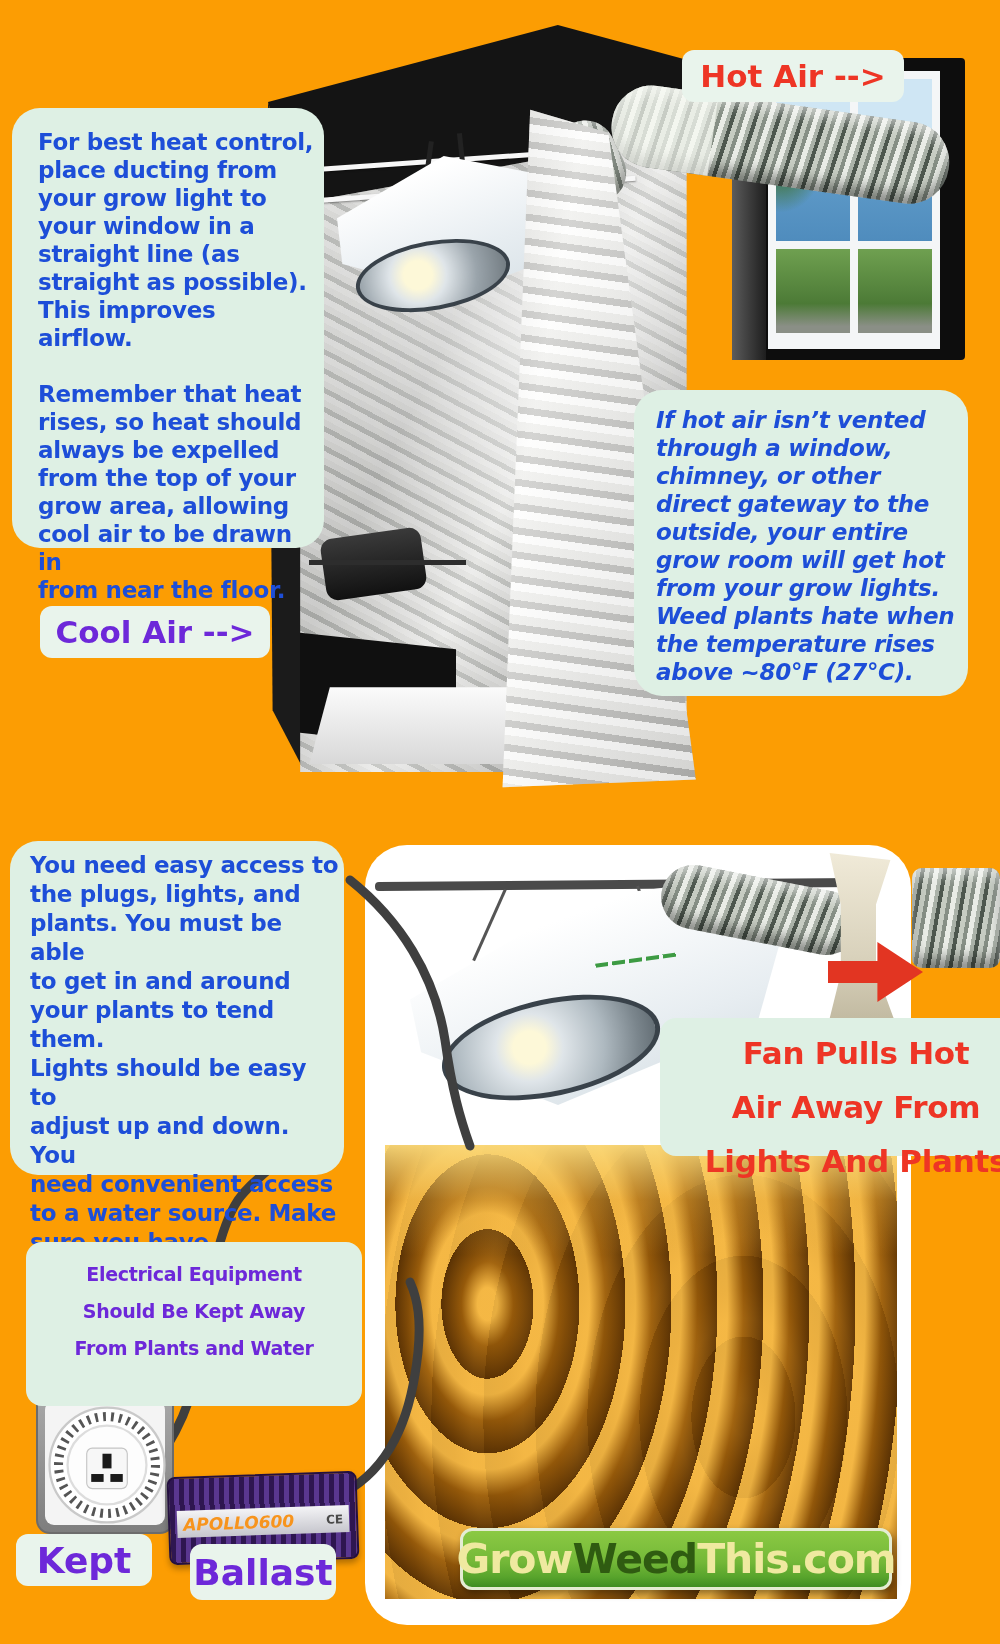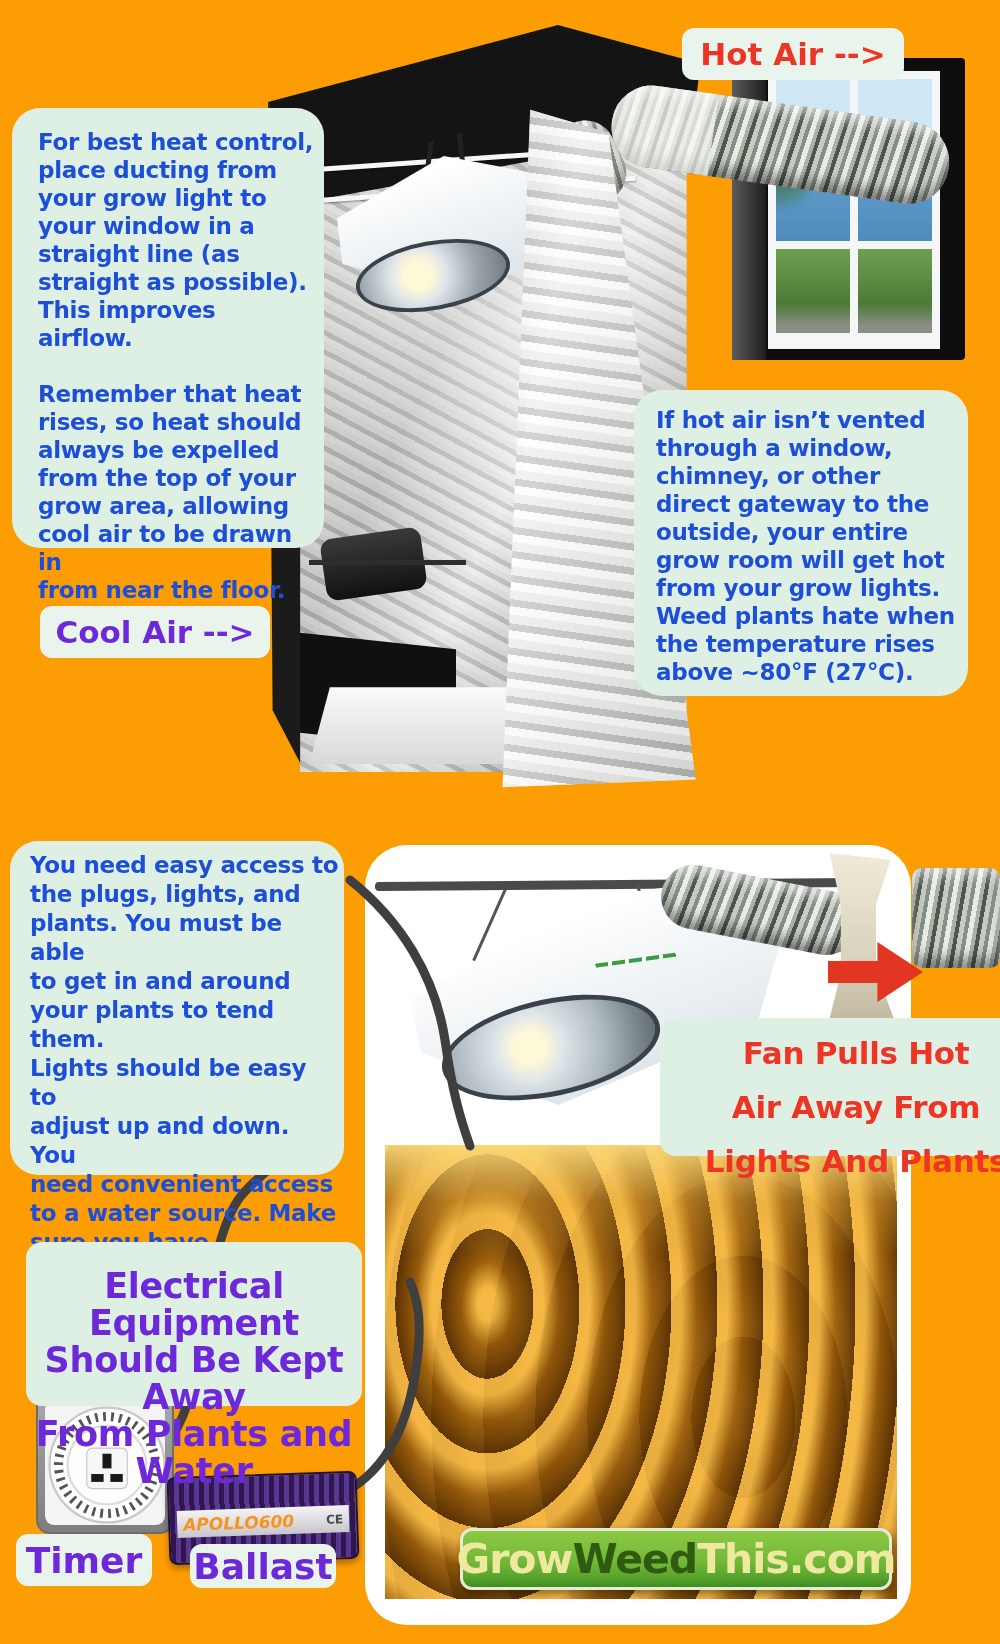--- a/index.html
+++ b/index.html
@@ -5,30 +5,30 @@
   html,body{margin:0;padding:0;}
   #canvas{position:relative;width:1000px;height:1644px;background:#FC9D03;overflow:hidden;
     font-family:"DejaVu Sans","Liberation Sans",sans-serif;font-weight:bold;}
   .abs{position:absolute;}
   
   .callout{background:#DEF0E4;color:#1d4ed8;border-radius:28px;white-space:pre-line;
     font-size:23px;line-height:28px;letter-spacing:-0.3px;}
   .pill{background:#E9F4EC;border-radius:12px;display:flex;align-items:center;justify-content:center;}
   .red{color:#EE3525;} .blue{color:#6d28d9;}
   #box-heat{left:12px;top:108px;width:312px;height:440px;padding:20px 10px 0 26px;box-sizing:border-box;}
-  #box-hotair{left:682px;top:28px;width:222px;height:52px;font-size:31px;}
-  #box-vent{left:634px;top:390px;width:334px;height:306px;padding:16px 8px 0 22px;box-sizing:border-box;}
+  #box-hotair{left:682px;top:50px;width:222px;height:52px;font-size:31px;}
+  #box-vent{left:634px;top:390px;width:334px;height:306px;padding:16px 8px 0 22px;box-sizing:border-box;font-style:italic;}
   #box-coolair{left:40px;top:606px;width:230px;height:52px;font-size:31px;}
   #box-access{left:10px;top:841px;width:334px;height:334px;padding:10px 4px 0 20px;box-sizing:border-box;line-height:29px;}
   #box-fan{left:660px;top:1018px;width:392px;height:138px;border-radius:16px;text-align:center;
     font-size:31px;line-height:54px;padding-top:8px;box-sizing:border-box;white-space:pre-line;}
   #box-electrical{left:26px;top:1242px;width:336px;height:164px;border-radius:16px;text-align:center;
-    font-size:35px;line-height:37px;padding-top:26px;box-sizing:border-box;white-space:pre-line;}
+    font-size:19px;line-height:37px;padding-top:14px;box-sizing:border-box;white-space:pre-line;}
   #label-timer{left:16px;top:1534px;width:136px;height:52px;font-size:36px;}
-  #label-ballast{left:190px;top:1544px;width:146px;height:44px;font-size:36px;}
+  #label-ballast{left:190px;top:1544px;width:146px;height:56px;font-size:36px;}
   
   #tent{left:245px;top:25px;width:460px;height:770px;}
   .canopy{left:0;top:0;width:100%;height:100%;background:#141414;
     clip-path:polygon(5% 10%,68% 0%,99% 5%,97% 15%,12% 24%);}
   .tent-left{left:0;top:0;width:100%;height:100%;background:#1b1b1b;
     clip-path:polygon(5% 10%,12% 24%,13% 97%,6% 89%);}
   .tent-interior{left:12%;top:14%;width:84%;height:83%;
     background:radial-gradient(circle at 60% 30%,rgba(255,255,255,.5),transparent 45%),
       repeating-linear-gradient(28deg,rgba(255,255,255,.28) 0 6px,rgba(100,105,100,.22) 6px 11px,rgba(230,230,228,.3) 11px 17px),
       linear-gradient(115deg,#dcdcda,#b8b8b6 35%,#e6e6e4 55%,#aeaeac 75%,#d4d4d2);
@@ -264,16 +264,16 @@
 need convenient access
 to a water source. Make
 sure you have considered
 secrecy and concealment.</div>
   <div class="abs callout red" id="box-fan">Fan Pulls Hot
 Air Away From
 Lights And Plants</div>
   <div class="abs callout blue" id="box-electrical">Electrical Equipment
 Should Be Kept Away
 From Plants and Water</div>
-  <div class="abs pill blue" id="label-timer">Timer</div>
+  <div class="abs pill blue" id="label-timer">Kept</div>
   <div class="abs pill blue" id="label-ballast">Ballast</div>
 
 </div>
 
 </body></html>

